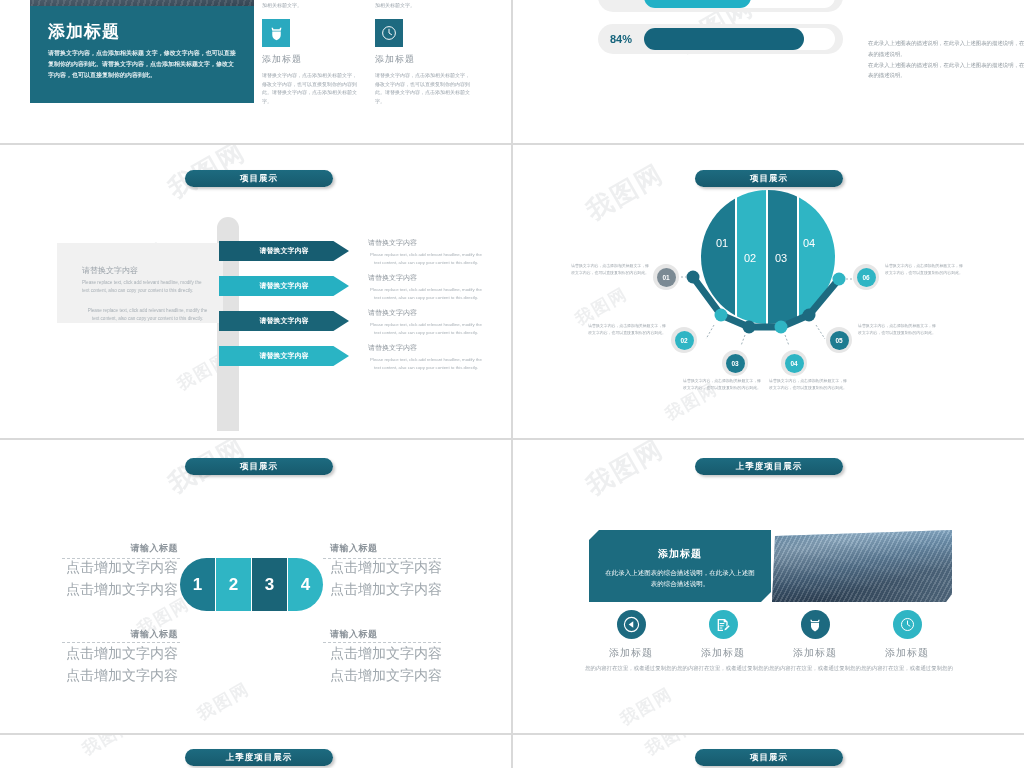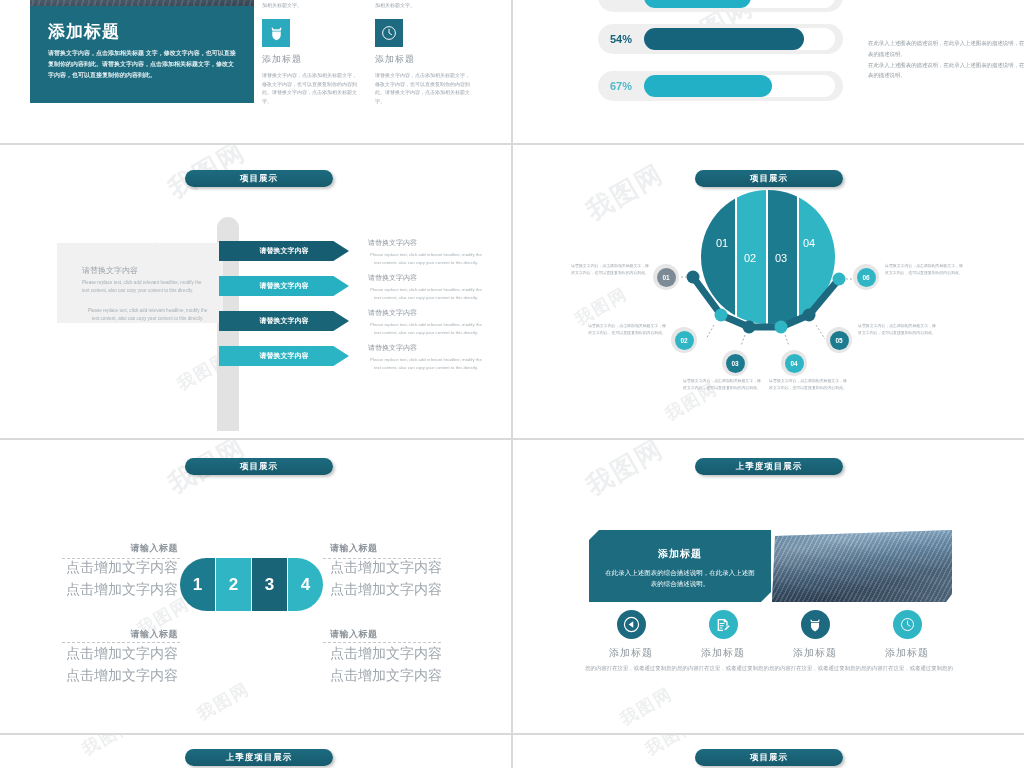--- a/index.html
+++ b/index.html
@@ -178,32 +178,26 @@
     <div class="wm" style="left:160px; top:8px;">我图网</div>
 
     <div class="bar-row" style="top:-18px;">
       <div class="bar-pct"></div>
       <div class="bar-track">
         <div class="bar-fill" id="f0" style="width: 56%; background: rgb(33, 176, 198);"></div>
       </div>
     </div>
 
     <div class="bar-row" style="top:24px;">
-      <div class="bar-pct" id="p1" style="color: rgb(22, 100, 124);">54%</div>
+      <div class="bar-pct" id="p1" style="color: rgb(22, 100, 124);">84%</div>
       <div class="bar-track">
         <div class="bar-fill" id="f1" style="width: 84%; background: rgb(22, 100, 124);"></div>
       </div>
     </div>
 
-    <div class="bar-row" style="top:71px;">
-      <div class="bar-pct" id="p2" style="color: rgb(79, 185, 200);">67%</div>
-      <div class="bar-track">
-        <div class="bar-fill" id="f2" style="width: 67%; background: rgb(33, 176, 198);"></div>
-      </div>
-    </div>
 
     <div class="s2-desc" style="white-space:pre-line;">在此录入上述图表的描述说明，在此录入上述图表的描述说明，在此录入上述图表的描述说明。
 在此录入上述图表的描述说明，在此录入上述图表的描述说明，在此录入上述图表的描述说明。</div>
   </div>
 
   <div class="slide" id="s3">
     <div class="wm" style="left:165px; top:8px;">我图网</div>
     <div class="wm wm2" style="left:110px; top:105px;">我图网</div>
     <div class="wm wm2" style="left:175px; top:215px;">我图网</div>
 

